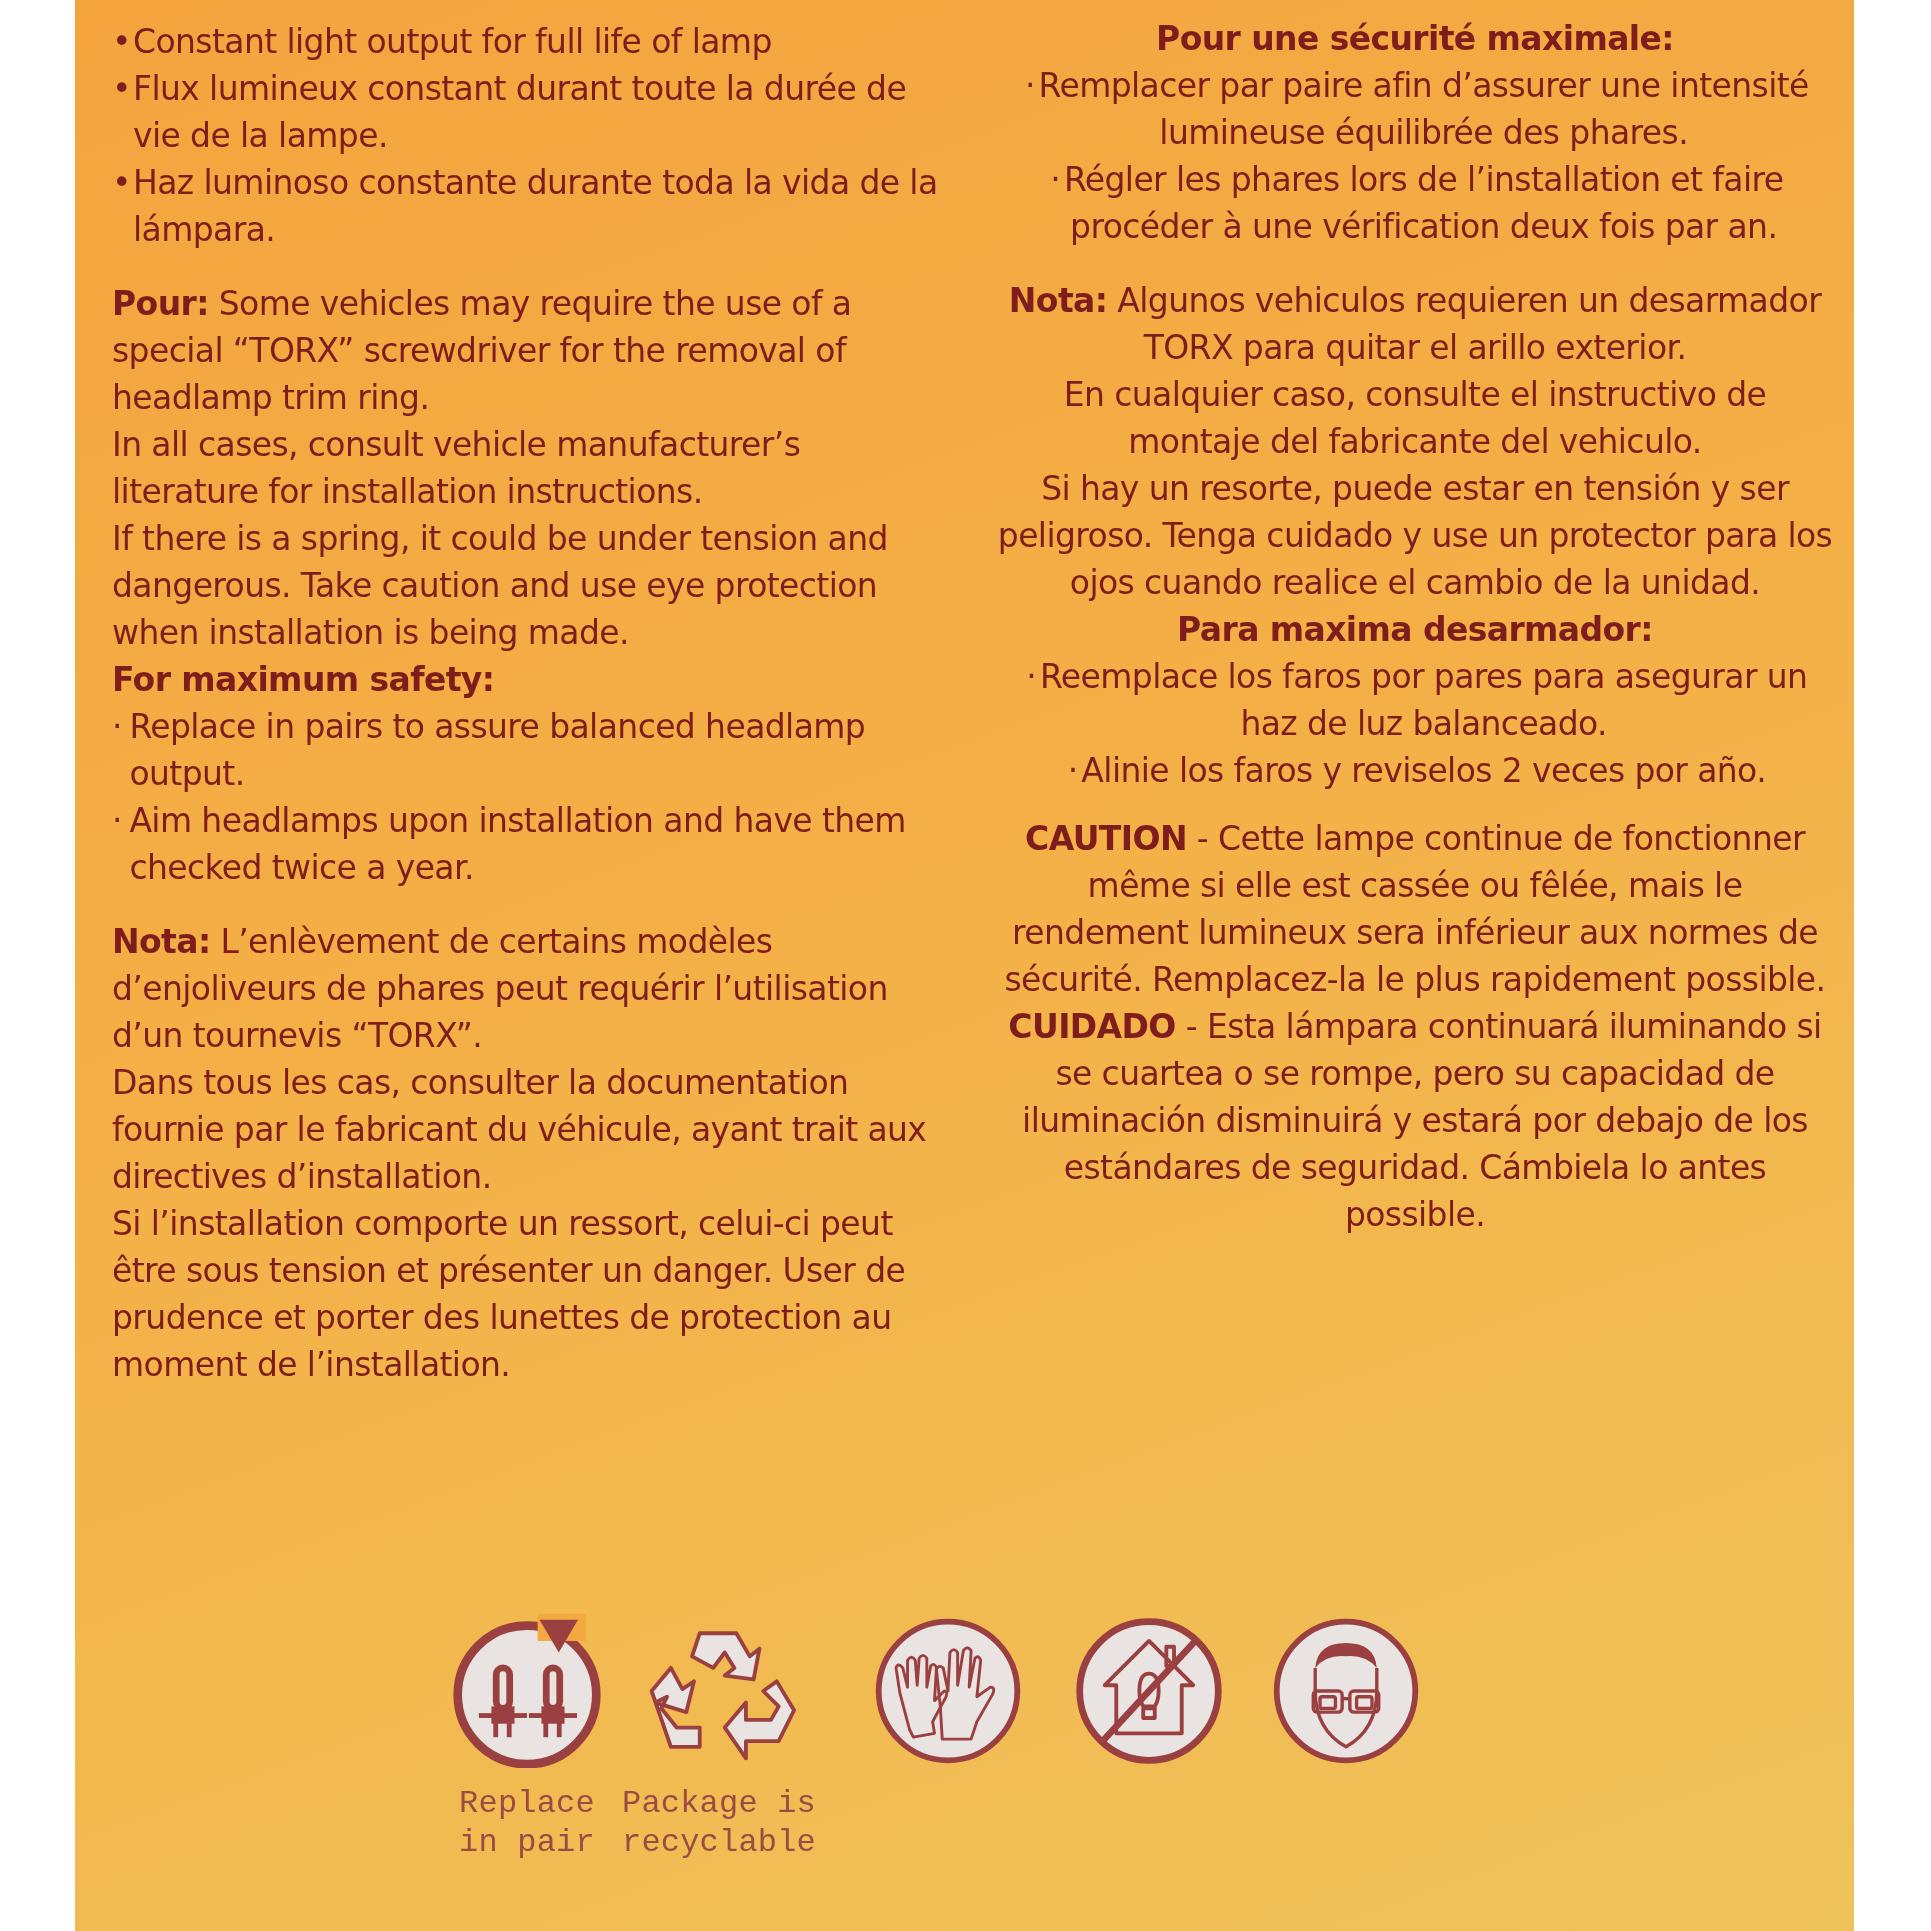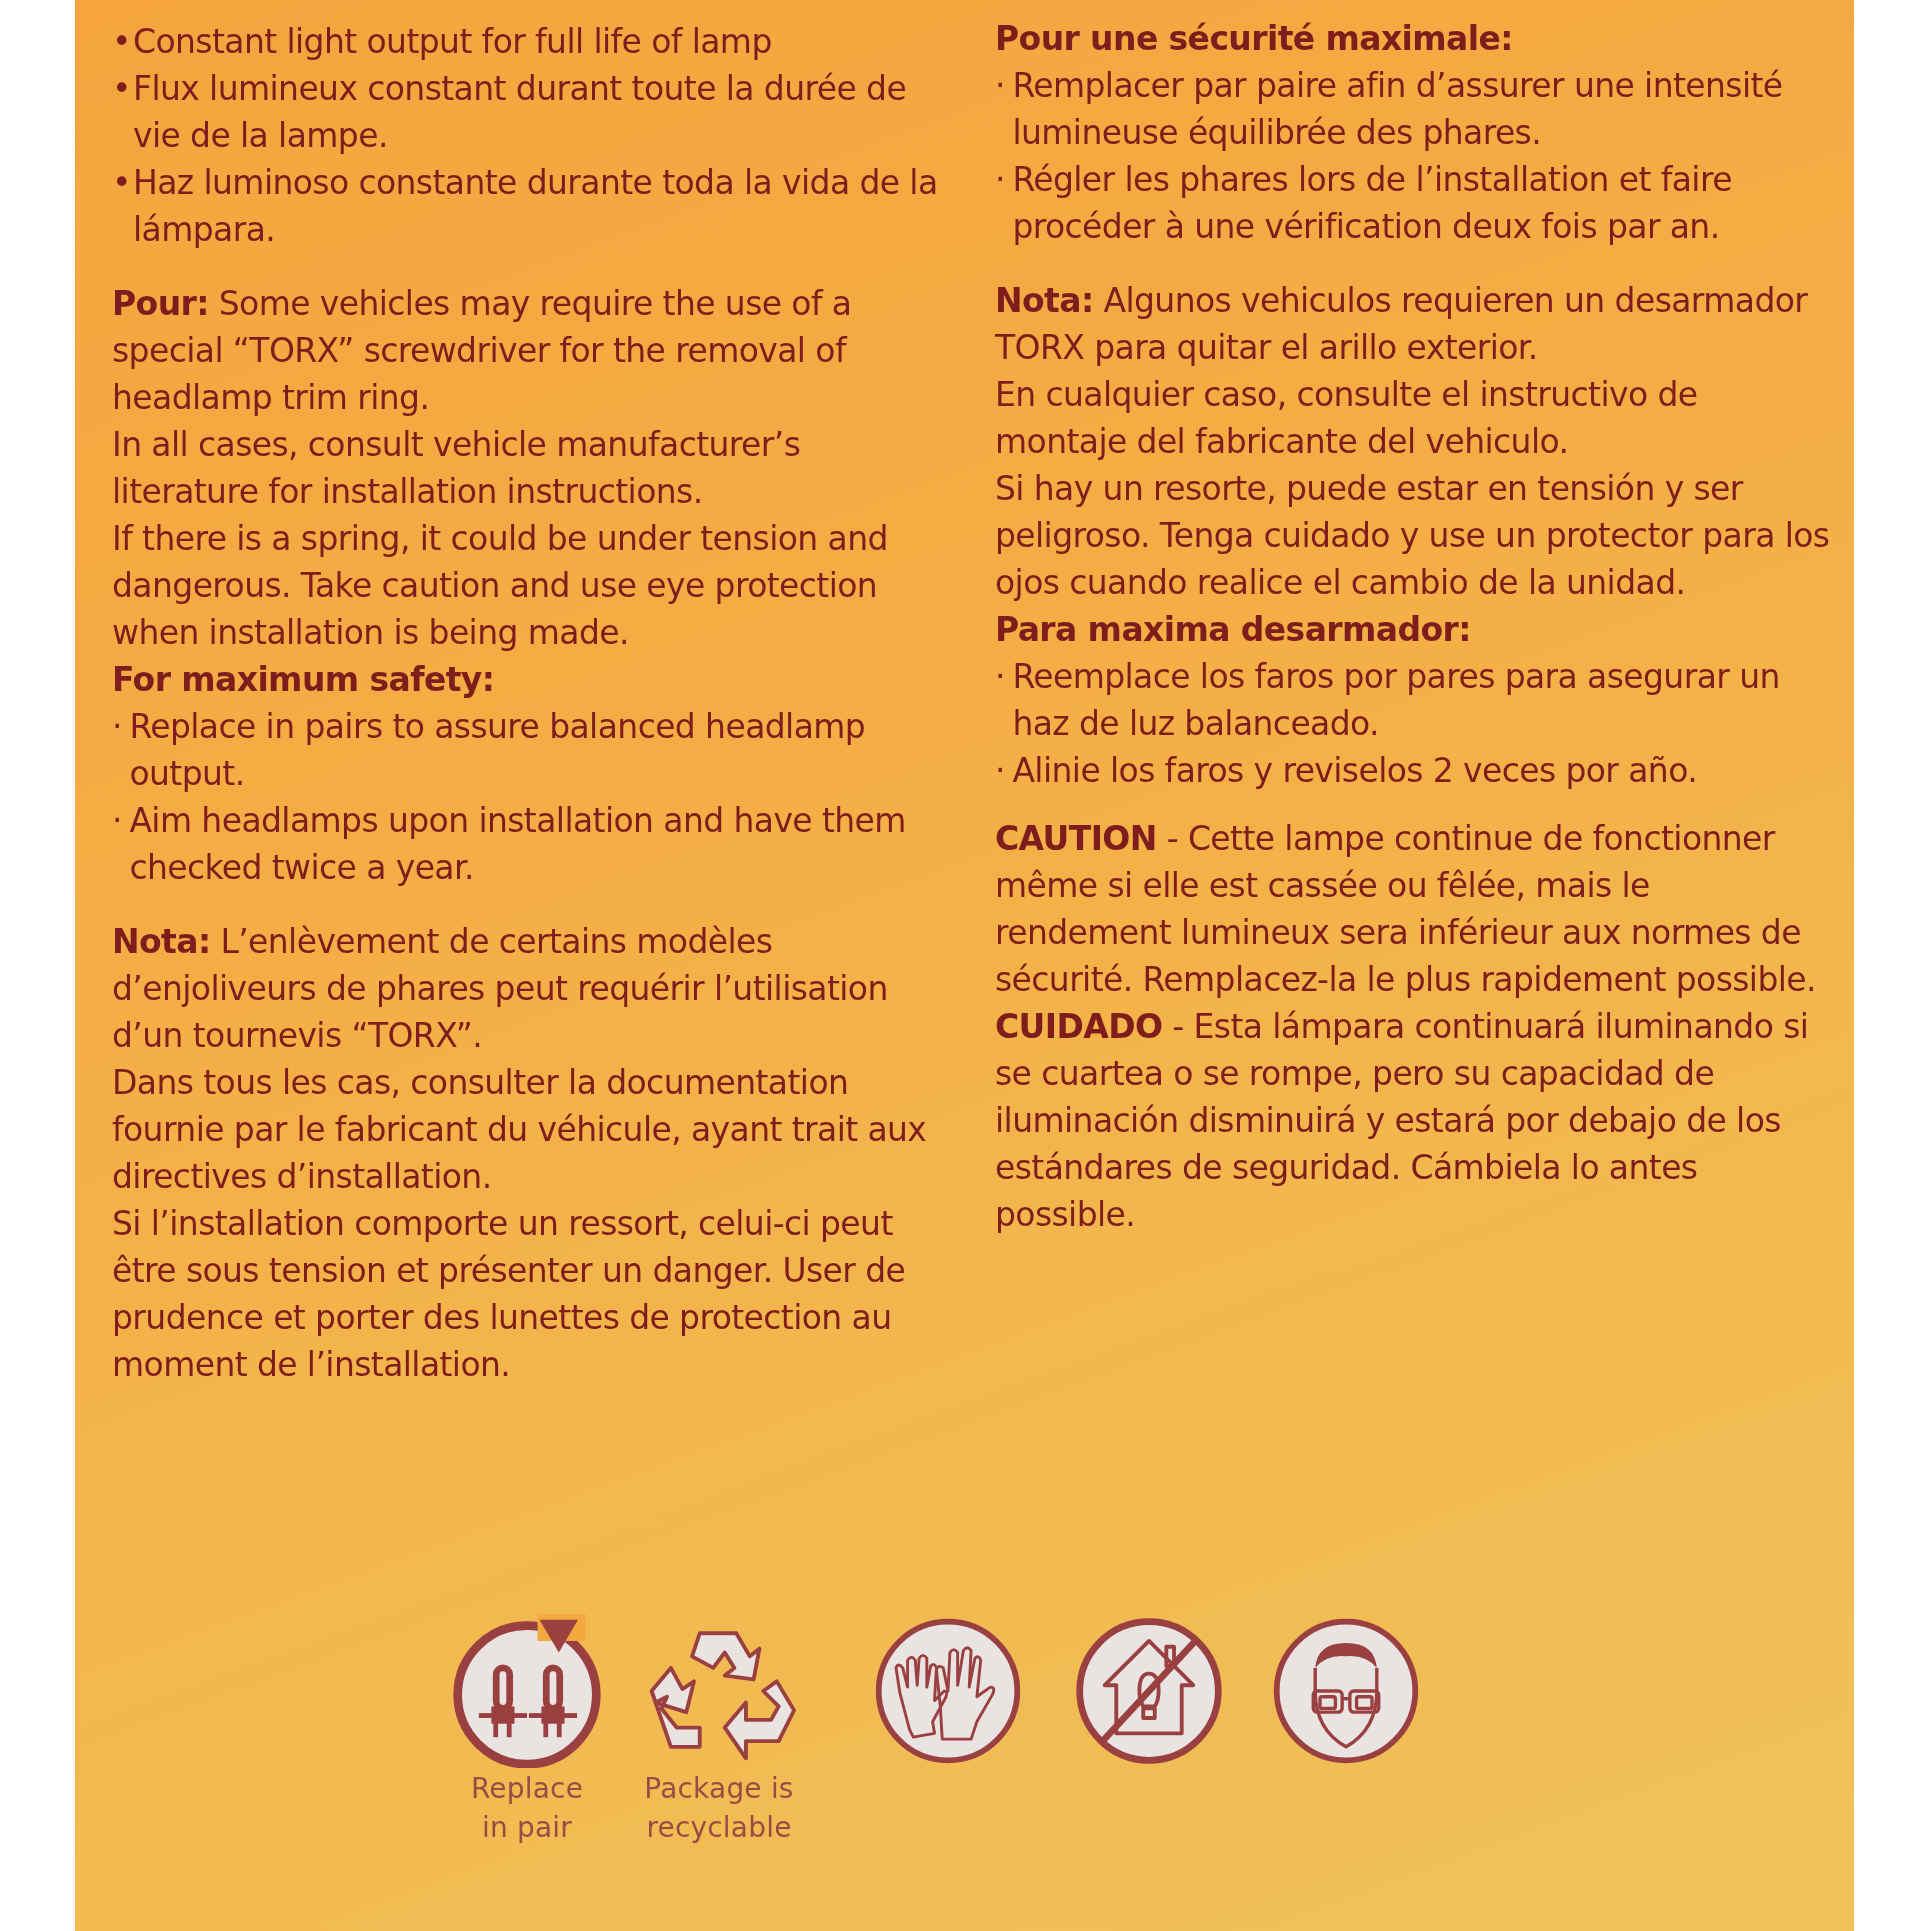--- a/index.html
+++ b/index.html
@@ -2,34 +2,34 @@
 <html><head>
 <meta charset="utf-8">
 <style>
   html, body { margin:0; padding:0; }
   body { width:1931px; height:1931px; background:#ffffff; position:relative; overflow:hidden;
          font-family:"DejaVu Sans", sans-serif; }
   .panel { position:absolute; left:75px; top:0; width:1779px; height:1931px;
            background: linear-gradient(160deg, #F5A43E 0%, #F4AE45 40%, #F2B94F 70%, #EFC35B 100%); }
   .col { position:absolute; color:#7f1d1d; font-size:33px; line-height:47px; letter-spacing:-0.6px; }
   .col-left { left:112px; top:18.3px; width:830px; }
-  .col-right { left:995px; top:14.5px; width:840px; }
+  .col-right { left:995px; top:14.5px; width:840px;text-align:center; }
   .p { margin:0; }
   .gap { height:27px; }
   .gap-s { height:21px; }
   .b { font-weight:bold; }
   .bullet { display:block; padding-left:21px; text-indent:-21px; }
   .bullet-dot::before { content:"•"; display:inline-block; width:21px; text-indent:0; }
   .bullet-mid::before { content:"·"; display:inline-block; width:17.4px; text-indent:0; }
   .bullet-mid { padding-left:17.4px; text-indent:-17.4px; }
 
   .icons { position:absolute; top:1614px; left:0; width:1931px; height:251px; }
   .icon-item { position:absolute; top:0; width:212px; text-align:center; }
   .icon-svg { display:block; margin:0 auto; }
-  .icon-label { color:#9A4C44; font-size:28px; line-height:39px; margin-top:1px; letter-spacing:0.2px; }
+  .icon-label { color:#9A4C44; font-size:32px; line-height:39px; margin-top:16px; letter-spacing:0.2px;font-family:Liberation Mono, monospace; }
 </style>
 </head>
 <body>
 
 <div class="panel"></div>
 
 <div class="col col-left">
   <p class="p bullet bullet-dot">Constant light output for full life of lamp</p>
   <p class="p bullet bullet-dot">Flux lumineux constant durant toute la durée de vie de la lampe.</p>
   <p class="p bullet bullet-dot">Haz luminoso constante durante toda la vida de la lámpara.</p>

